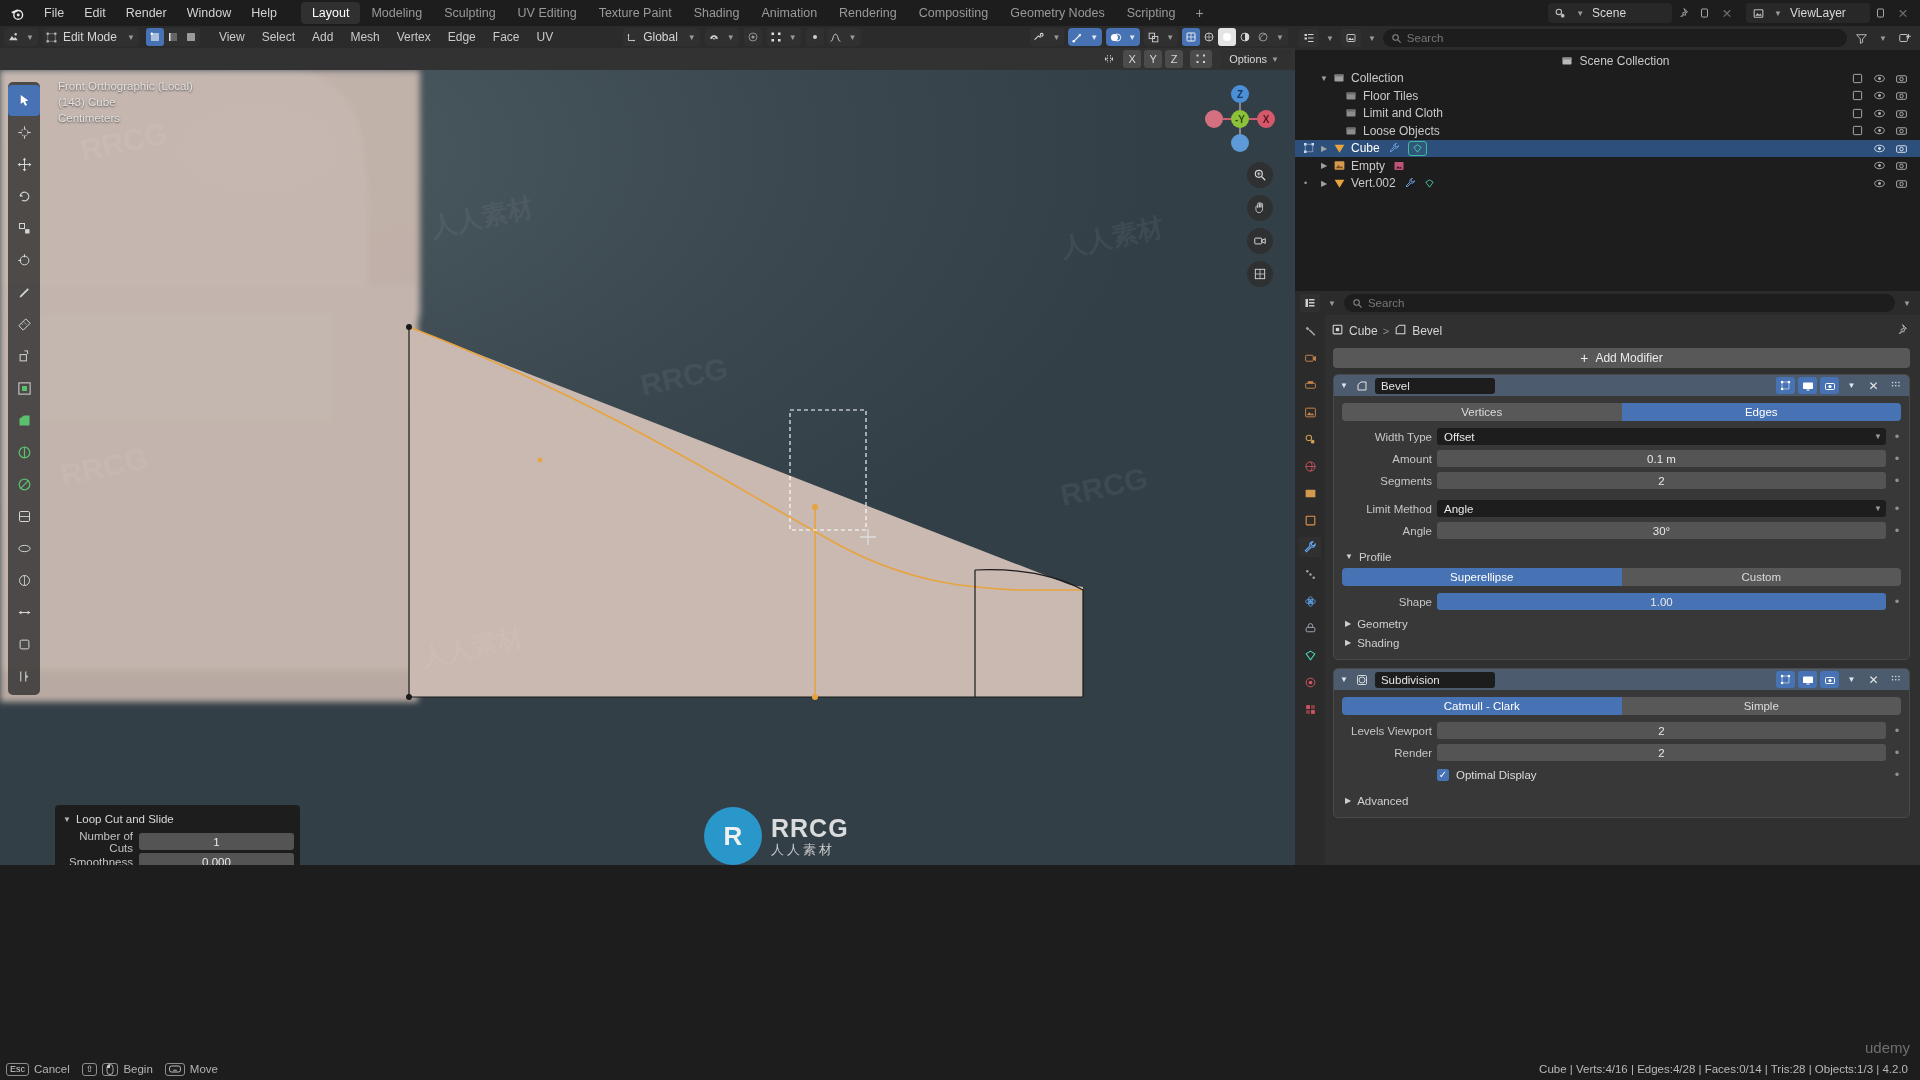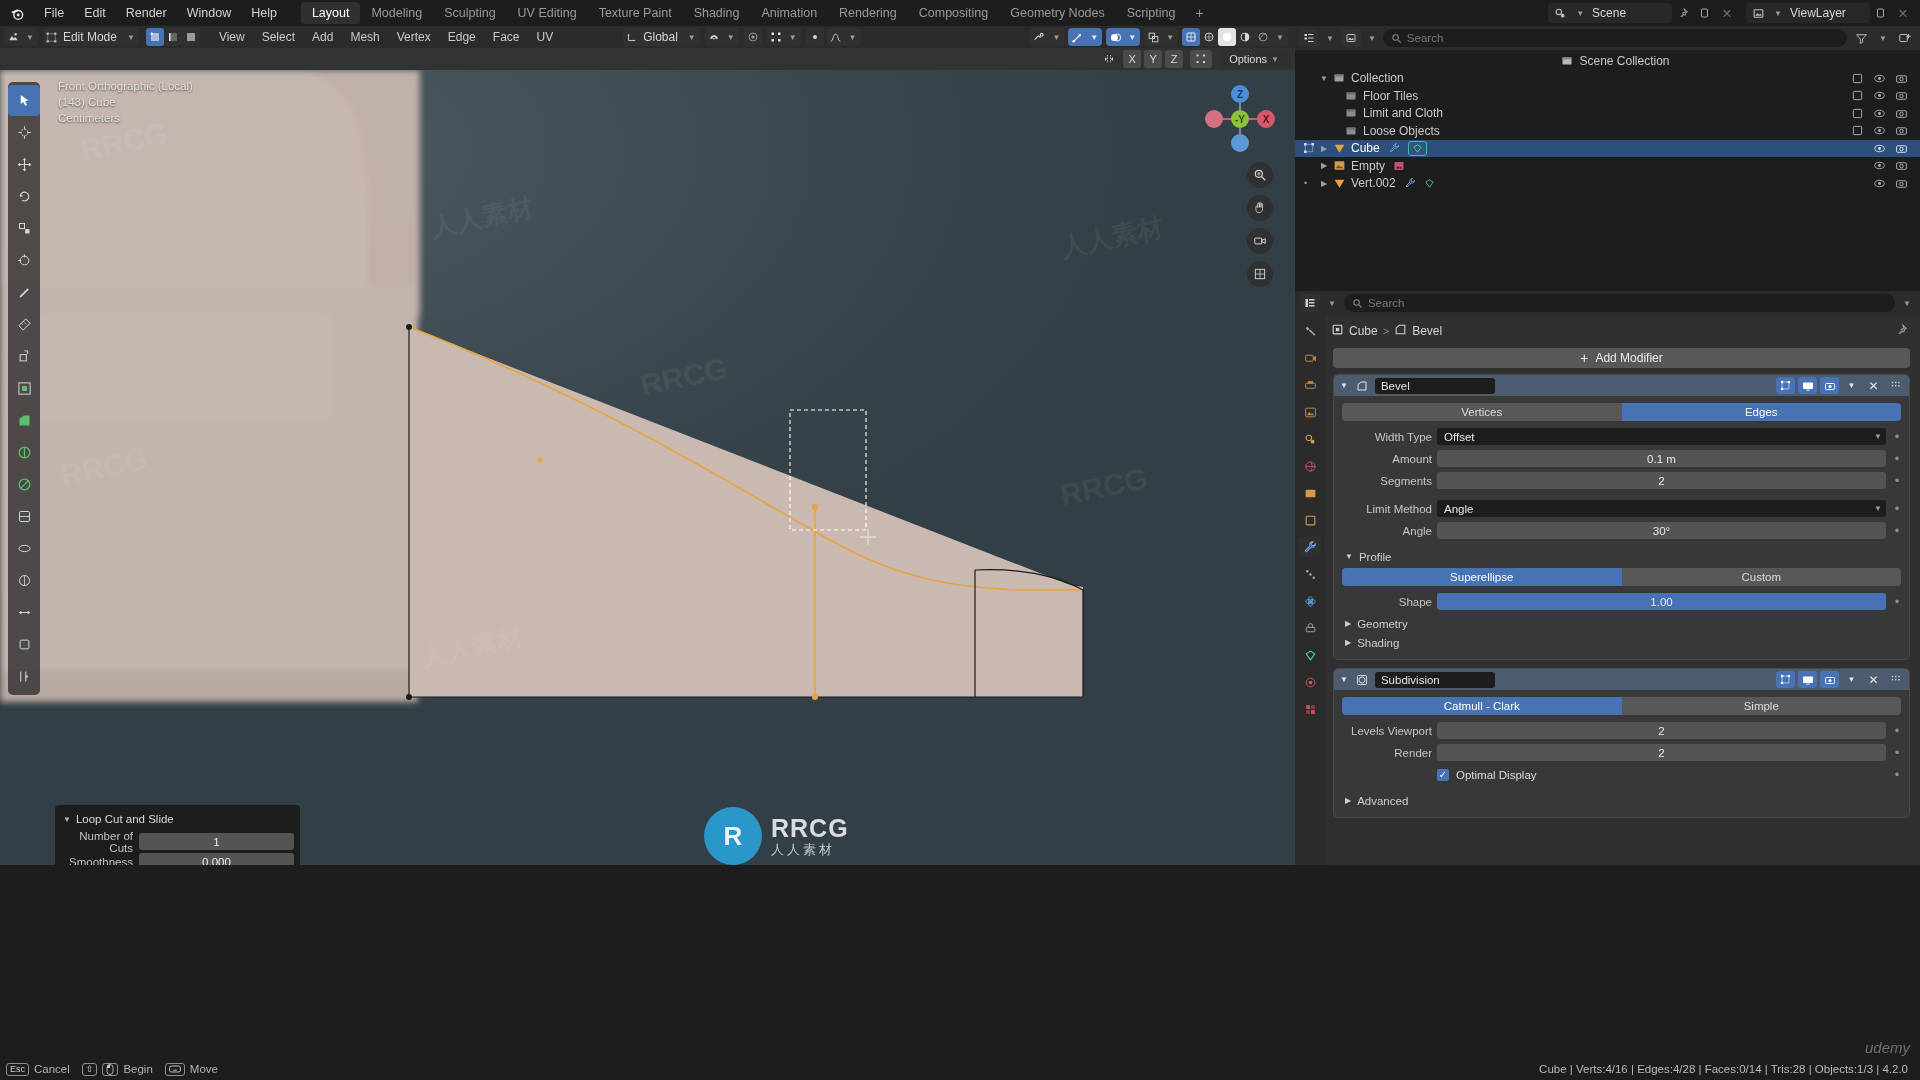--- a/index.html
+++ b/index.html
@@ -134,21 +134,21 @@
     padding-left:5px; }
 
   
   #statusbar { position:absolute; left:0; top:865px; width:1920px; height:215px; background:#1d1d1d; }
   #sb-inner { position:absolute; left:0; bottom:0; width:1920px; height:22px; background:#1d1d1d;
     display:flex; align-items:center; font-size:11.5px; color:#b3b3b3; }
   #sb-left { display:flex; align-items:center; gap:5px; padding-left:6px; }
   .kb { border:1px solid #8d8d8d; border-radius:3px; padding:0 3px; height:13px; display:flex;
     align-items:center; justify-content:center; font-size:9px; color:#cfcfcf; }
   #sb-right { margin-left:auto; padding-right:12px; color:#b9b9b9; font-size:11.5px; }
-  #udemy { position:absolute; right:10px; bottom:24px; font-size:15px; color:#6f6f6f; font-style:italic; }
+  #udemy { position:absolute; right:10px; bottom:24px; font-size:15px; color:#6f6f6f; }
 
   
   .wm { position:absolute; color:rgba(255,255,255,.055); font-size:30px; font-weight:bold;
     transform:rotate(-12deg); pointer-events:none; white-space:nowrap; }
   #rrcg-logo { position:absolute; left:704px; top:805px; width:180px; height:62px;
     display:flex; align-items:center; gap:9px; opacity:.92; }
   #rrcg-circle { width:58px; height:58px; border-radius:50%; background:#2a9fd6;
     display:flex; align-items:center; justify-content:center; color:#fff; font-size:26px; font-weight:bold; }
   #rrcg-txt { display:flex; flex-direction:column; line-height:1.1; }
   #rrcg-txt .a { font-size:25px; font-weight:bold; color:#e9e9e9; letter-spacing:1px; }

